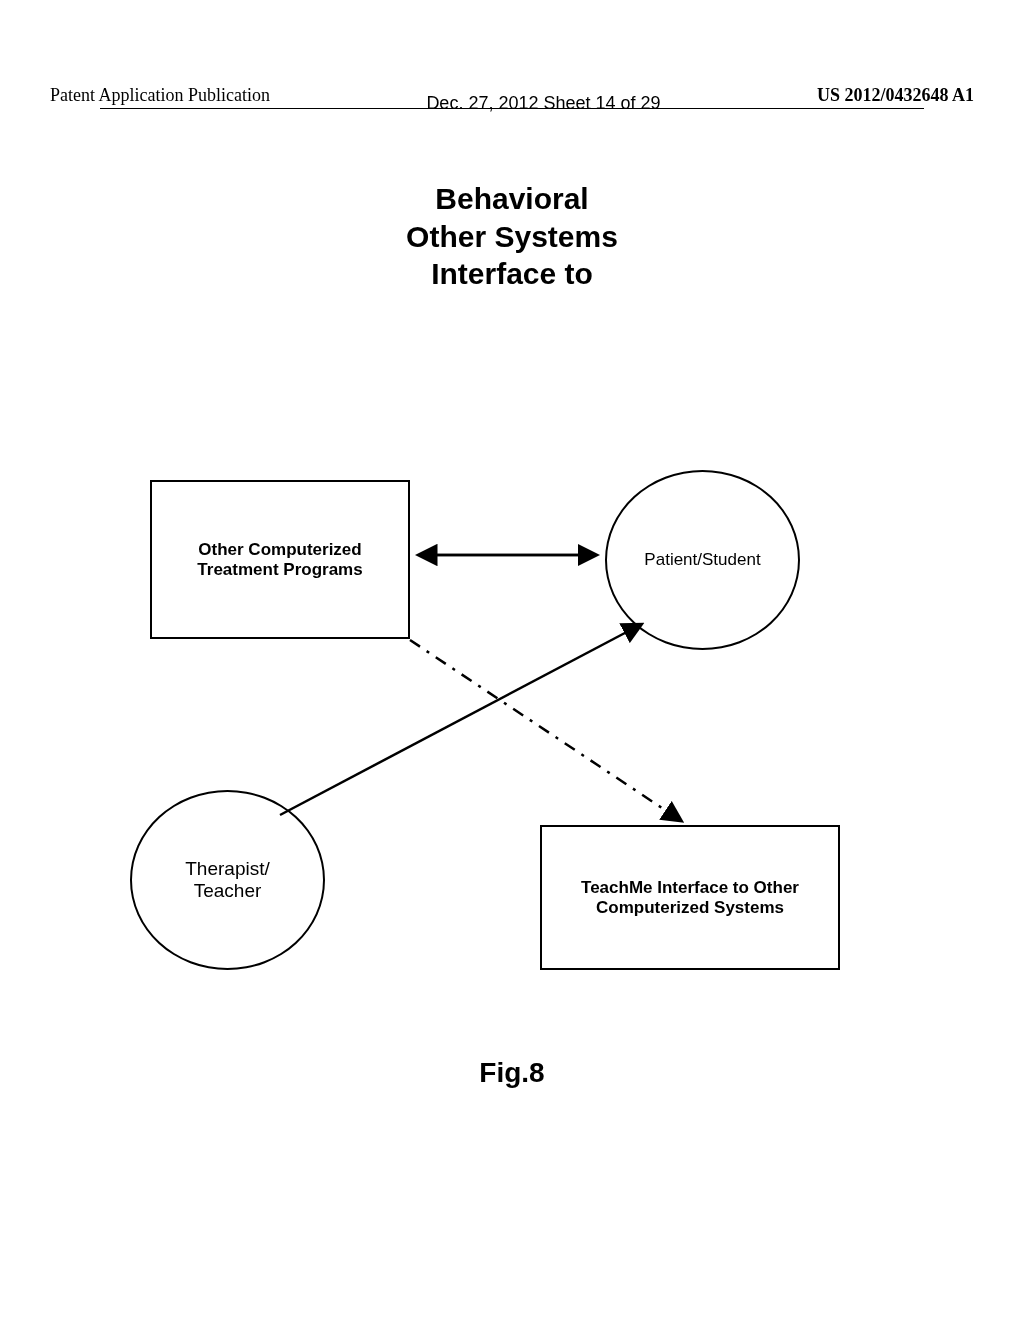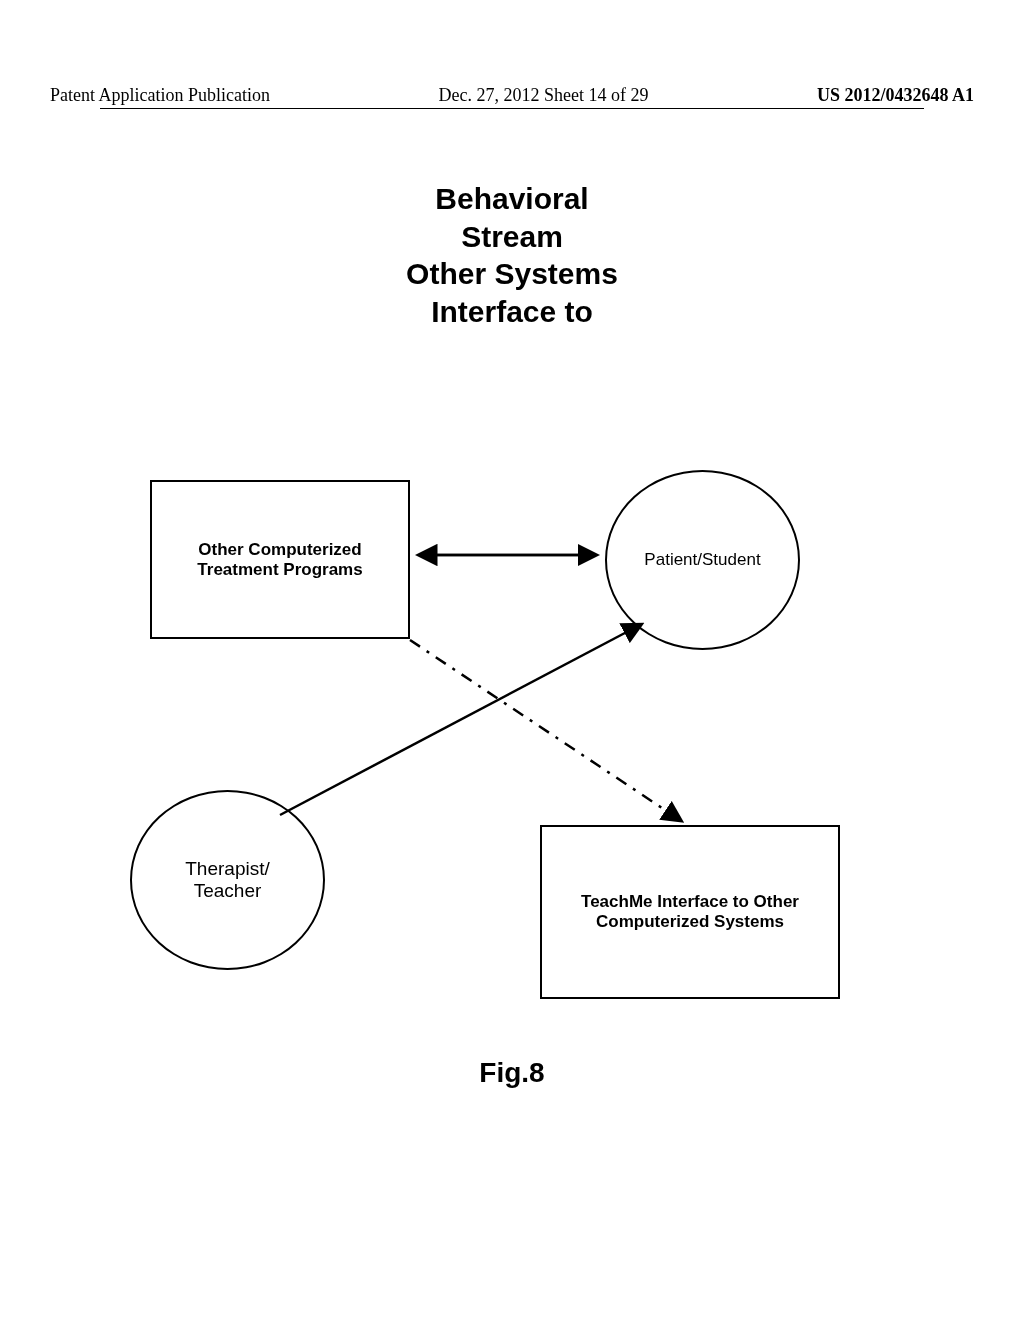--- a/index.html
+++ b/index.html
@@ -18,21 +18,22 @@
     right: 0;
     display: flex;
     justify-content: space-between;
     padding: 0 50px;
     font-size: 18px;
   }
   .header-left {
     font-family: "Times New Roman", Times, serif;
   }
   .header-center {
-    font-family: Liberation Serif, serif;
+    font-family: Liberation Sans, sans-serif;
+    margin-top: 8px;
   }
   .header-right {
     font-family: "Times New Roman", Times, serif;
     font-weight: bold;
   }
   .rule {
     position: absolute;
     top: 108px;
     left: 100px;
     right: 100px;
@@ -71,21 +72,21 @@
     left: 40px;
     top: 40px;
     width: 260px;
     height: 159px;
     font-size: 17px;
   }
   .box2 {
     left: 430px;
     top: 385px;
     width: 300px;
-    height: 174px;
+    height: 145px;
     font-size: 17px;
   }
   .circle {
     position: absolute;
     border: 2.5px solid #000;
     border-radius: 50%;
     text-align: center;
     font-weight: normal;
     display: flex;
     align-items: center;
@@ -121,21 +122,20 @@
 
 <div class="header">
   <span class="header-left">Patent Application Publication</span>
   <span class="header-center">Dec. 27, 2012  Sheet 14 of 29</span>
   <span class="header-right">US 2012/0432648 A1</span>
 </div>
 <div class="rule"></div>
 
 <div class="title">
   <div>Behavioral</div>
-  <div>Stream</div>
   <div>Other Systems</div>
   <div>Interface to</div>
 </div>
 
 <div class="diagram">
 
   <svg width="800" height="580" style="position:absolute;left:0;top:0;">
     <defs>
       <marker id="arrowhead" markerWidth="9" markerHeight="9" refX="7" refY="4.5" orient="auto">
         <polygon points="0 0, 9 4.5, 0 9" fill="#000"></polygon>

